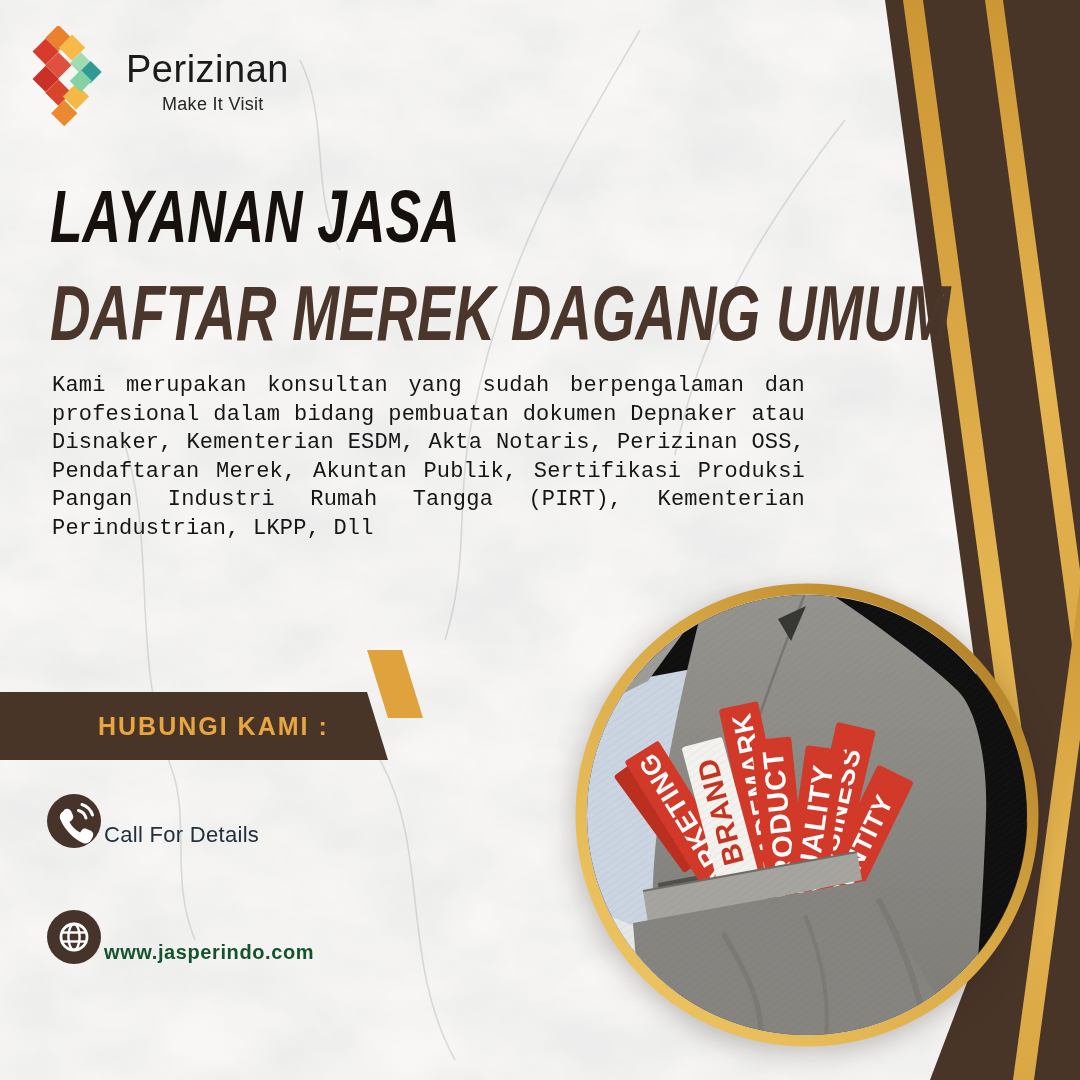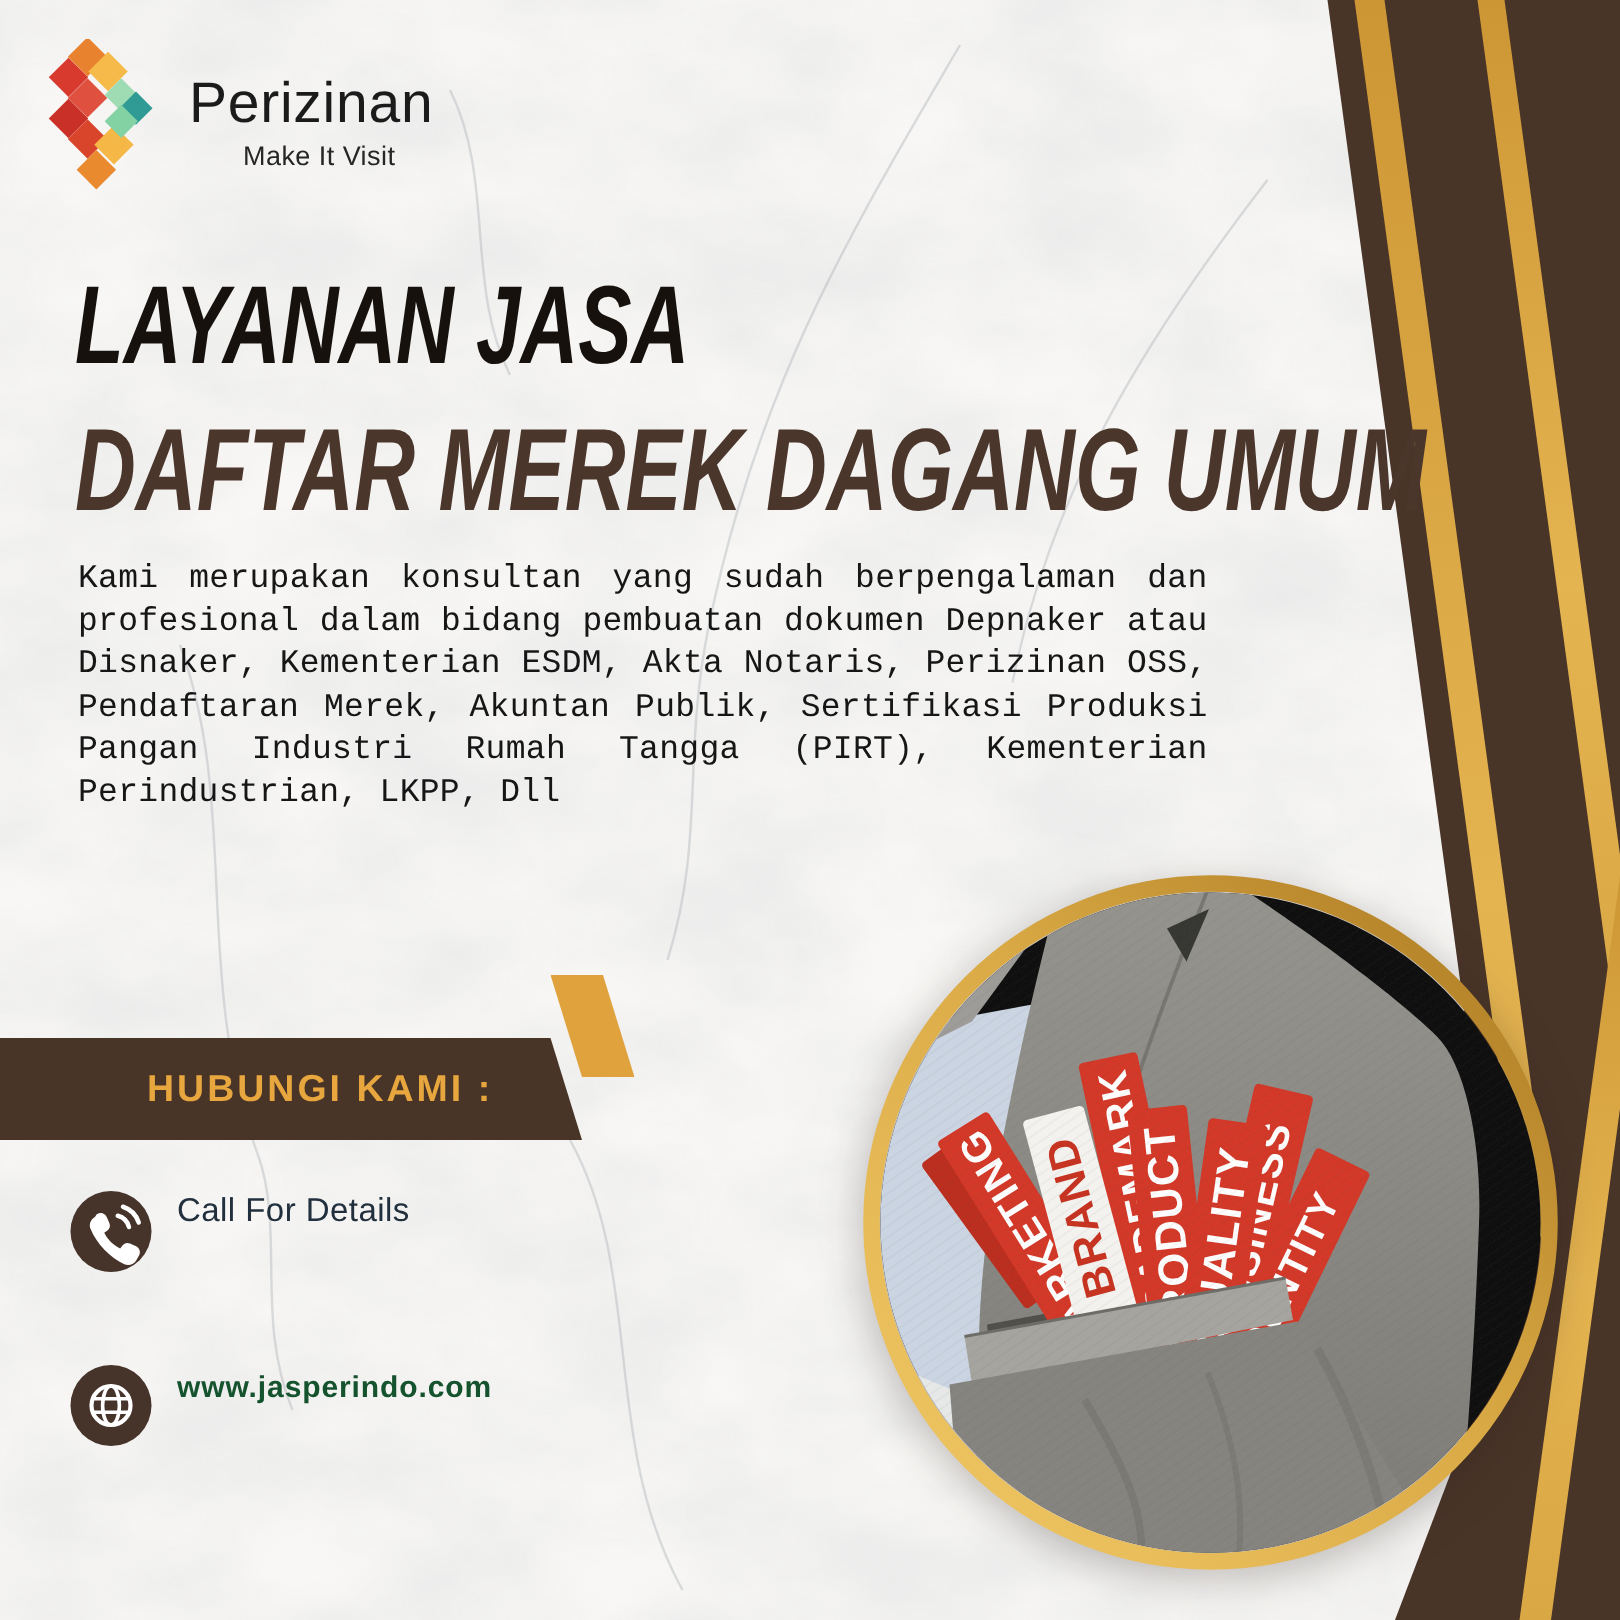--- a/index.html
+++ b/index.html
@@ -36,21 +36,21 @@
     clip-path:polygon(0 0,367px 0,388px 100%,0 100%);
     display:flex;align-items:center;margin-top:42px;
   }
   .banner-label{padding-left:98px;font-size:25px;font-weight:bold;color:#e7a63e;letter-spacing:2px;white-space:nowrap;}
   .banner-accent{
     position:absolute;left:0;top:0;width:430px;height:68px;background:#dfa23d;
     clip-path:polygon(367px 0,402px 0,423px 100%,388px 100%);
   }
 
   
-  .contact-row{position:absolute;left:47px;z-index:3;display:flex;align-items:flex-start;gap:17px;}
+  .contact-row{position:absolute;left:47px;z-index:3;display:flex;align-items:flex-end;gap:3px;}
   .contact-row.phone{top:794px;}
   .contact-row.web{top:910px;}
   .icon-circle{width:54px;height:54px;border-radius:50%;background:#46332a;flex:0 0 auto;
     display:flex;align-items:center;justify-content:center;}
   .c-col{display:flex;flex-direction:column;}
   .c-label{font-size:22px;color:#22303e;letter-spacing:.3px;}
   .web .c-label{color:#141414;}
   .c-value{font-size:31px;font-weight:bold;color:#1f2d3b;letter-spacing:.6px;margin-top:4px;}
   .web .c-value{color:#14532d;font-size:20px;}
 

